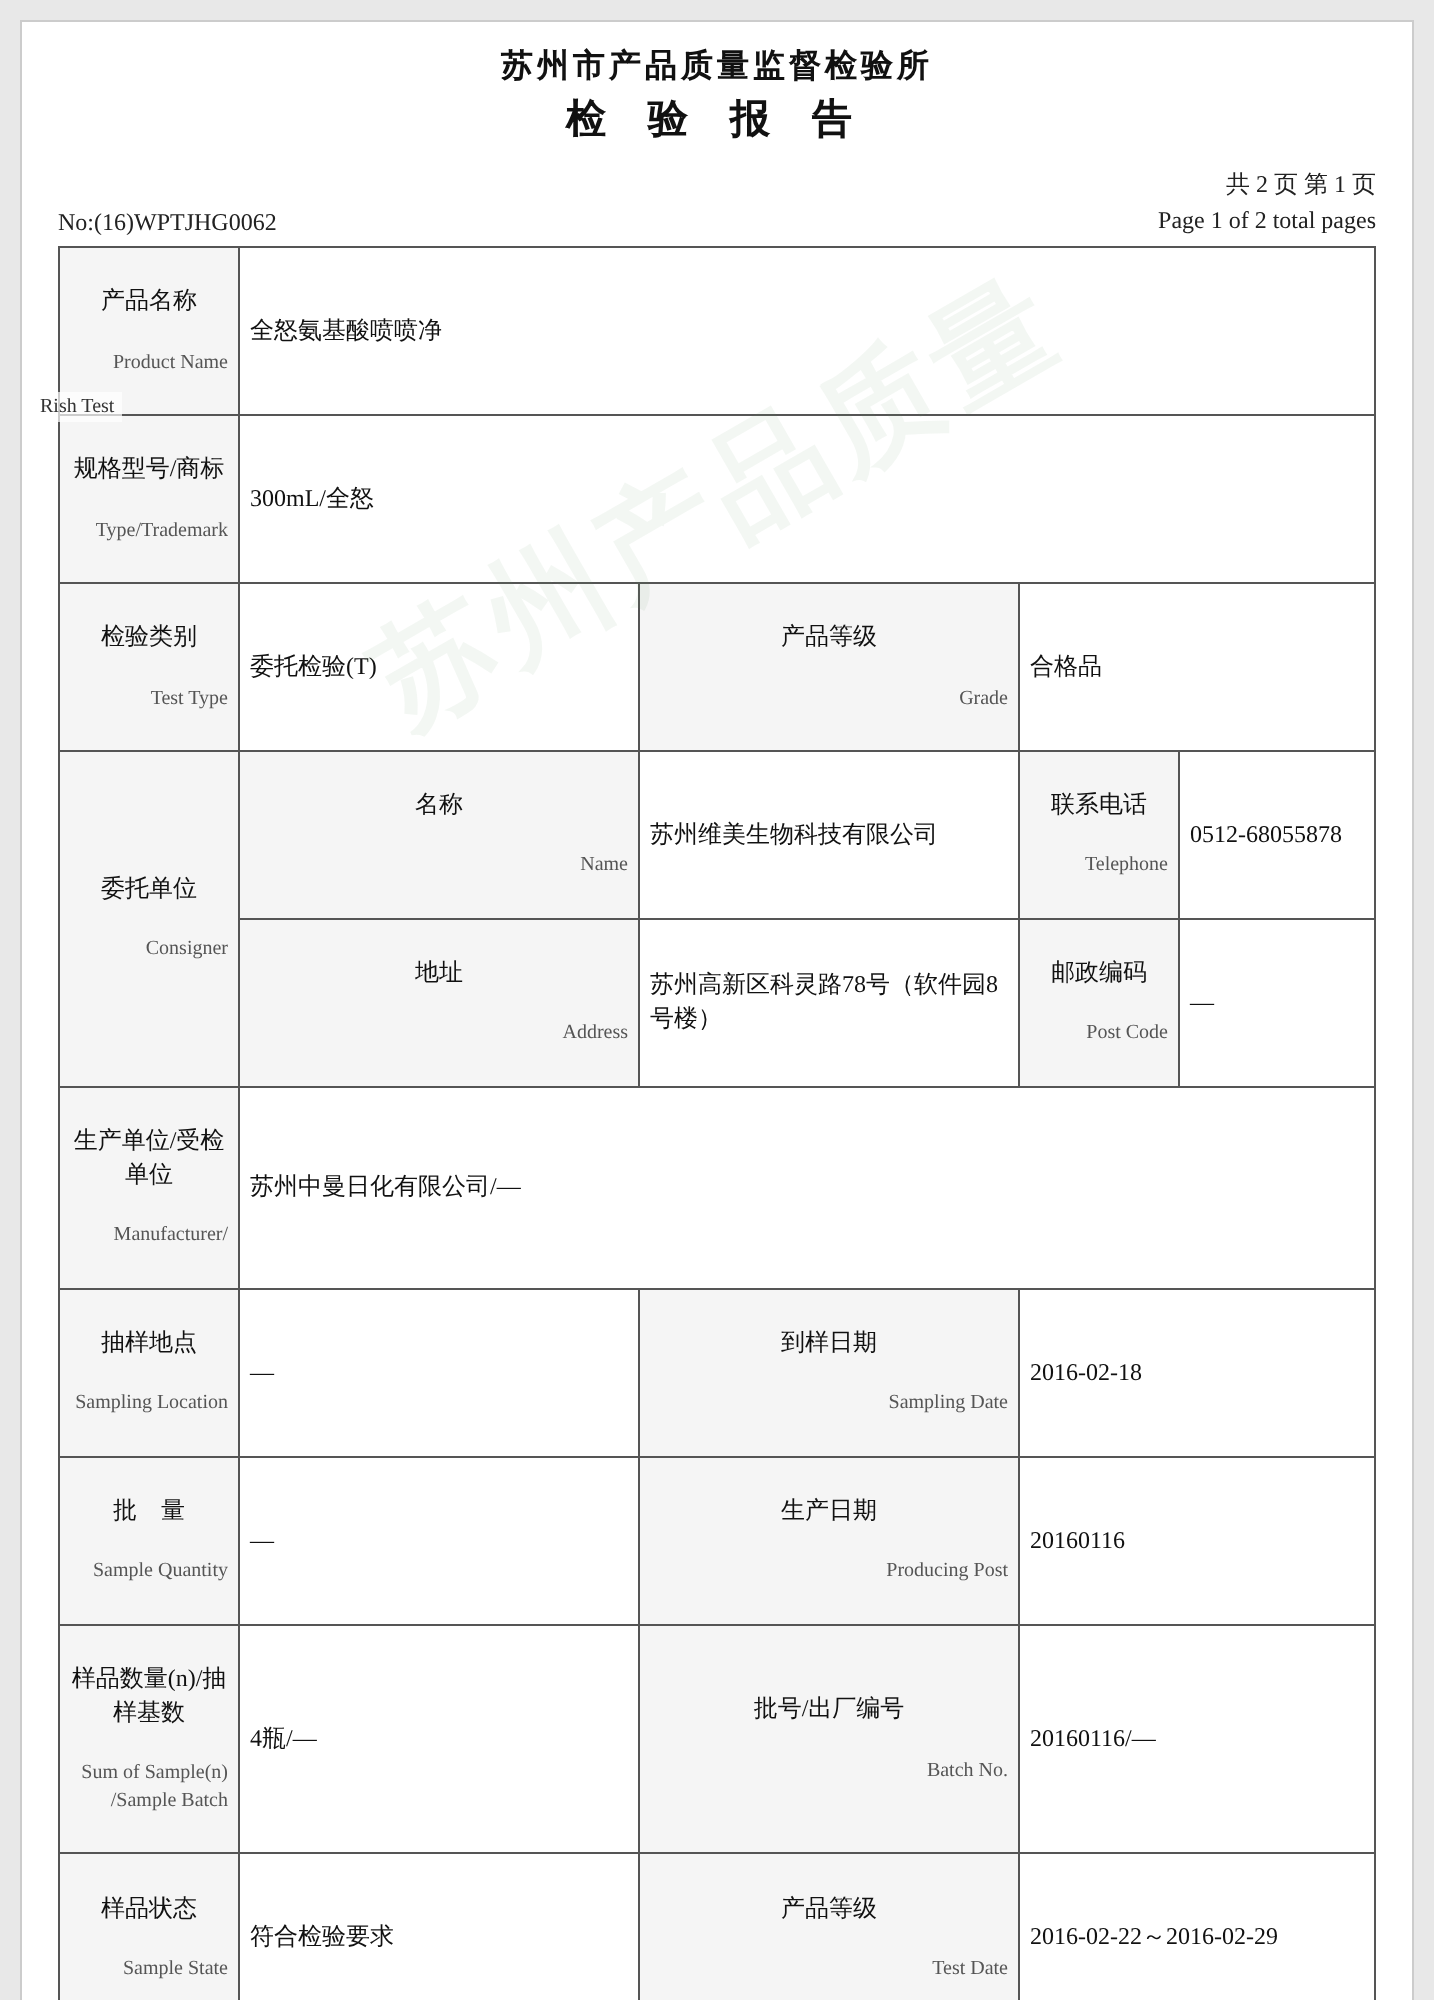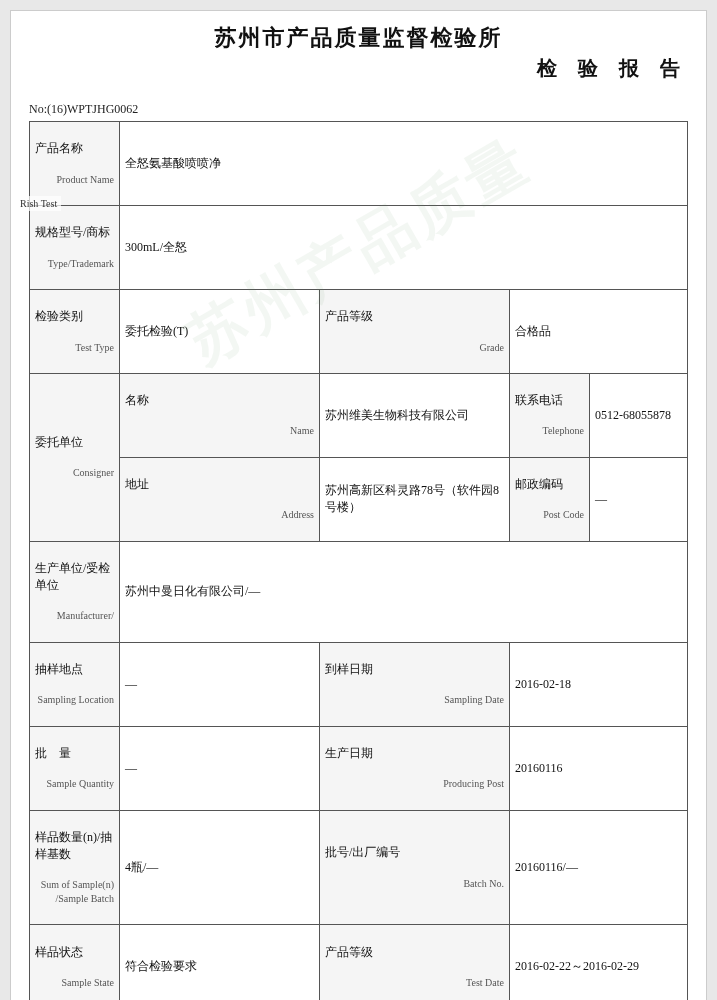--- a/index.html
+++ b/index.html
@@ -16,33 +16,33 @@
       width: 700px;
       min-height: 980px;
       background: #fff;
       margin: 10px;
       padding: 12px 18px 20px 18px;
       position: relative;
       border: 1px solid #ccc;
     }
     .header-title-main {
       text-align: center;
-      font-size: 22px;
+      font-size: 16px;
       font-weight: bold;
       letter-spacing: 2px;
       color: #111;
       margin-bottom: 2px;
     }
     .header-title-sub {
-      text-align: right;
+      text-align: center;
       font-size: 20px;
       font-weight: bold;
       letter-spacing: 8px;
       color: #111;
-      margin-bottom: 20px;
+      margin-bottom: 10px;
     }
     .header-meta {
       display: flex;
       justify-content: space-between;
       align-items: flex-end;
       margin-bottom: 4px;
       font-size: 12px;
       color: #222;
     }
     .header-meta-right {
@@ -65,20 +65,21 @@
       color: #333;
       white-space: pre-line;
       min-width: 80px;
       font-size: 11px;
       line-height: 1.4;
     }
     .label-zh {
       display: block;
       font-size: 12px;
       color: #111;
+      text-align: center;
     }
     .label-en {
       display: block;
       font-size: 10px;
       color: #555;
       text-align: right;
     }
     .value-cell {
       font-size: 12px;
       color: #111;
@@ -111,20 +112,24 @@
 <div class="page">
 
   <div class="watermark">苏州产品质量</div>
 
   <div class="rish-test-label">Rish Test</div>
 
   <div class="header-title-main">苏州市产品质量监督检验所</div>
   <div class="header-title-sub">检 验 报 告</div>
   <div class="header-meta">
     <span>No:(16)WPTJHG0062</span>
+    <div class="header-meta-right">
+      <div>共 2 页 第 1 页</div>
+      <div>Page 1 of 2 total pages</div>
+    </div>
   </div>
 
   <table class="main-table">
 
     <tbody>
         <tr>
       <td class="label-cell" colspan="1" style="width:90px;">
         <span class="label-zh">产品名称</span>
         <span class="label-en">Product Name</span>
       </td>

